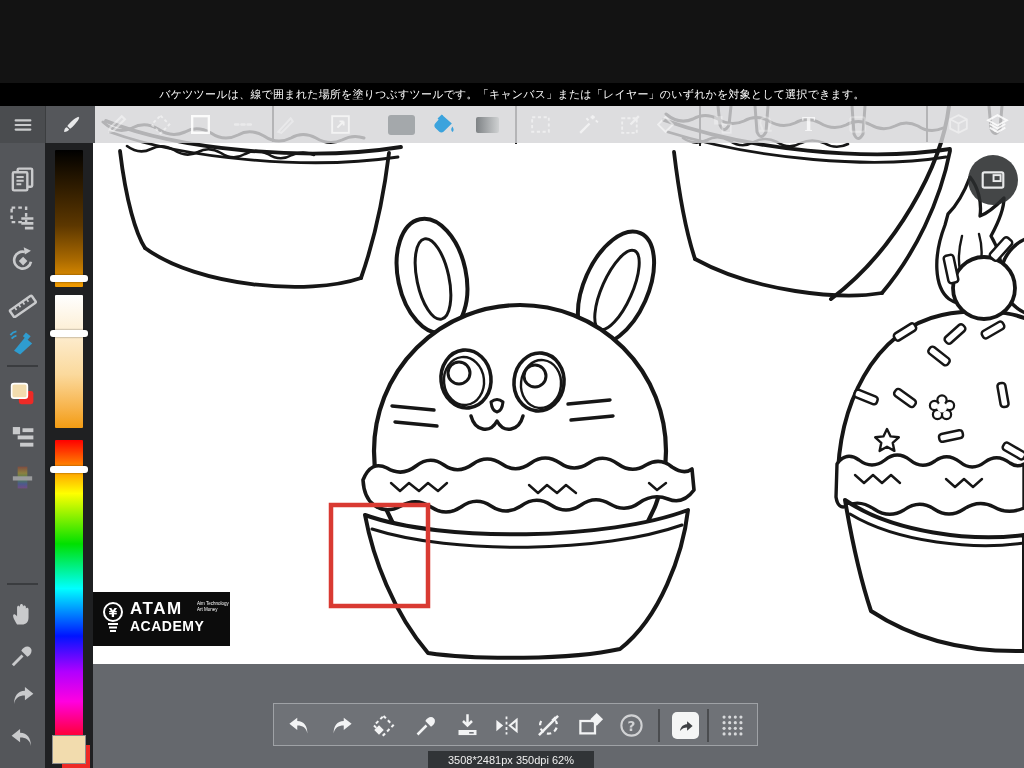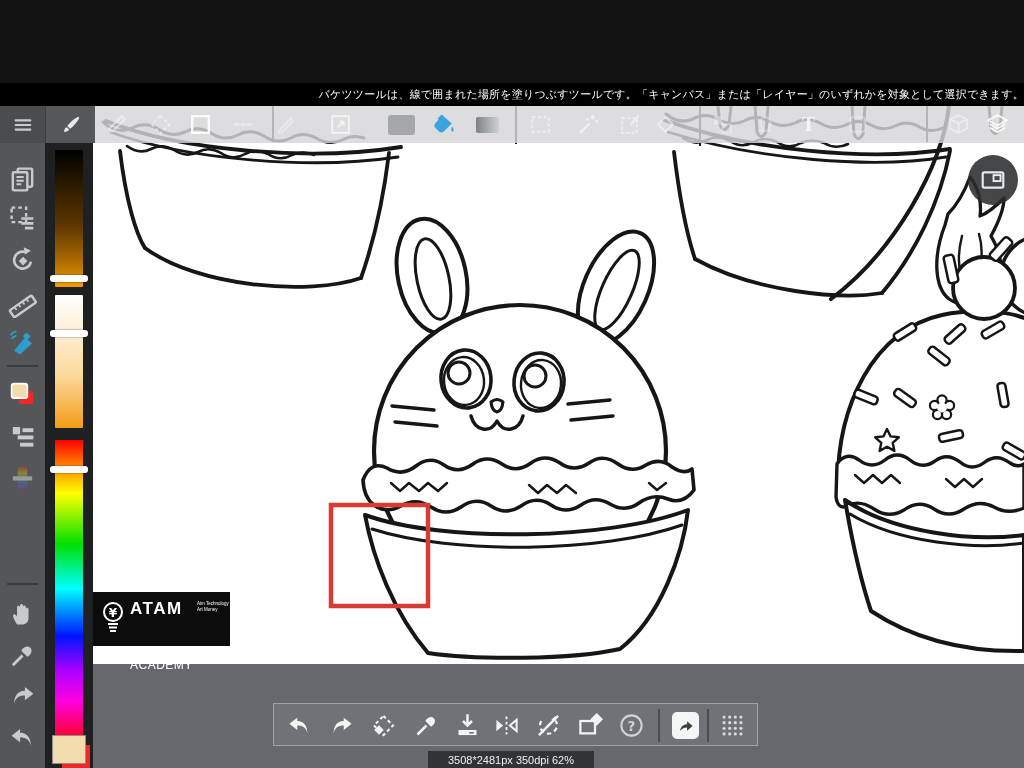--- a/index.html
+++ b/index.html
@@ -1,21 +1,21 @@
 <!DOCTYPE html>
 <html><head>
 <meta charset="utf-8">
 <style>
   html,body{margin:0;padding:0;background:#000;}
   *{box-sizing:border-box;}
   .screen{position:relative;width:1024px;height:768px;background:#131313;overflow:hidden;
           font-family:"Liberation Sans",sans-serif;}
   
   .notif{position:absolute;left:0;top:83px;width:1024px;height:23px;background:#000;
-         display:flex;align-items:center;justify-content:flex-end;}
+         display:flex;align-items:center;justify-content:center;}
   .notif span{color:#fff;font-size:11px;letter-spacing:.2px;}
   
   .canvas{position:absolute;left:93px;top:106px;width:931px;height:558px;background:#fff;}
   .canvas svg{display:block;}
   .below-canvas{position:absolute;left:93px;top:664px;width:931px;height:104px;background:#65686d;}
   
   .tb-left{position:absolute;left:0;top:106px;width:45px;height:37px;background:#4a4c4f;
            display:flex;align-items:center;justify-content:center;}
   .tb-brush{position:absolute;left:45px;top:106px;width:50px;height:37px;background:#55575b;
             border-left:1px solid #3c3e40;display:flex;align-items:center;justify-content:center;}
@@ -36,21 +36,21 @@
   .bar-sat{top:152px;height:133px;background:linear-gradient(180deg,#ffffff 0%,#fdf0d8 25%,#fbd99c 60%,#f7b34a 85%,#f39c13 100%);}
   .bar-hue{top:297px;height:297px;background:linear-gradient(180deg,#ff0000 0%,#ff8a00 9%,#ffff00 18%,#00e000 35%,#00ffff 50%,#0014ff 66%,#b000ff 78%,#ff00e0 88%,#ff0030 100%);}
   .handle{position:absolute;left:5px;width:38px;height:7px;background:#fff;border-radius:3px;box-shadow:0 0 2px rgba(0,0,0,.6);}
   .swatch-front{position:absolute;left:7px;top:592px;width:34px;height:29px;background:#f2dcae;border:1px solid #8d8d8d;z-index:2;}
   .swatch-back{position:absolute;left:17px;top:602px;width:28px;height:23px;background:#ee2a26;z-index:1;}
   
   .atam{position:absolute;left:93px;top:592px;width:137px;height:54px;background:#0c0c0c;color:#fff;}
   .atam .bulb{position:absolute;left:8px;top:9px;width:24px;height:36px;}
   .atam .t1{position:absolute;left:37px;top:7px;font-size:17px;font-weight:bold;letter-spacing:1.5px;}
   .atam .tag{position:absolute;left:104px;top:9px;font-size:4.5px;line-height:5.5px;}
-  .atam .t2{position:absolute;left:37px;top:26px;font-size:12px;font-weight:normal;letter-spacing:.5px;margin-top:40px;}
+  .atam .t2{position:absolute;left:37px;top:26px;font-size:14px;font-weight:bold;letter-spacing:.5px;}
   
   .floatbtn{position:absolute;left:968px;top:155px;width:50px;height:50px;border-radius:50%;
             background:rgba(42,44,46,.88);display:flex;align-items:center;justify-content:center;}
   
   .btoolbar{position:absolute;left:273px;top:703px;width:485px;height:43px;background:#6f7277;
             border:1px solid #9fa2a6;}
   .bicon{position:absolute;top:8px;width:27px;height:27px;color:#f2f3f4;}
   .bdiv{position:absolute;top:5px;width:0;height:33px;border-left:2px solid #4a4c4f;}
   .share-btn{position:absolute;left:398px;top:8px;width:27px;height:27px;background:#f4f5f5;
              border-radius:5px;display:flex;align-items:center;justify-content:center;}

